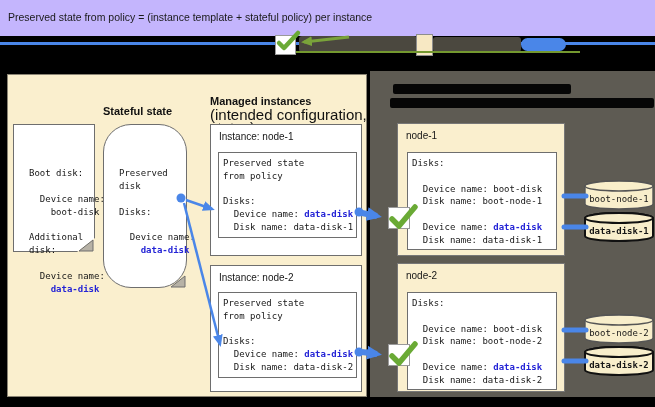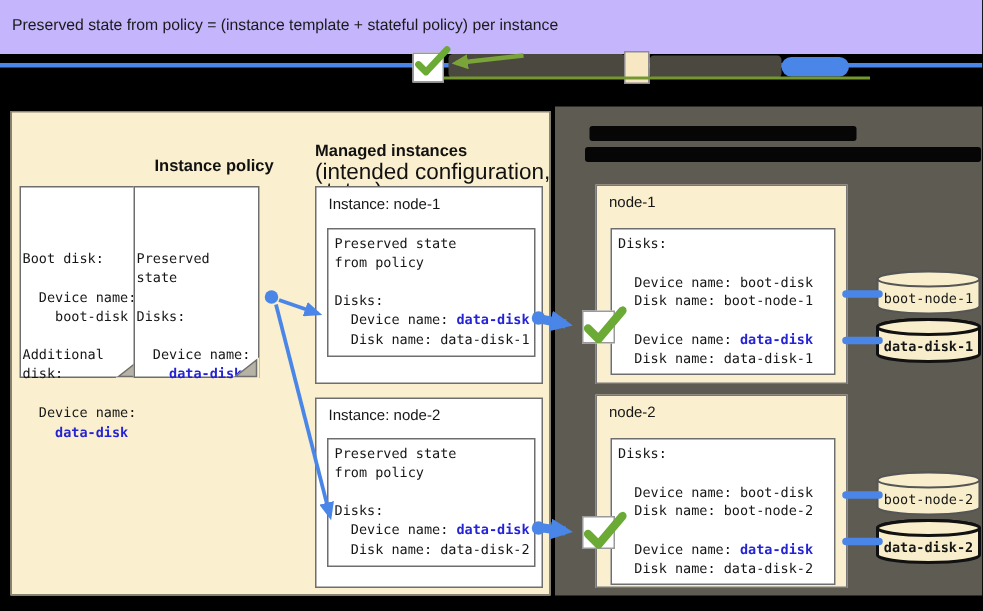--- a/index.html
+++ b/index.html
@@ -24,21 +24,21 @@
               background:#faefce;border:1px solid #8a8474;box-sizing:border-box;}
   #right-panel{position:absolute;left:370px;top:71px;width:285px;height:326px;background:#5e5b53;}
 
   .heading{position:absolute;font-size:11px;font-weight:bold;color:#111;line-height:13px;}
   .heading .sub{font-weight:normal;font-size:15px;}
 
   .mono{font-family:Liberation Sans, sans-serif;}
 
   .doc,.whitebox{position:absolute;background:#fff;border:1px solid #6e6e6e;box-sizing:border-box;
        font-family:"DejaVu Sans Mono","Liberation Mono",monospace;font-size:9px;line-height:12.8px;
-       color:#161616;white-space:pre;padding:4px 1px;}
+       color:#161616;white-space:pre;padding:4px 15px;}
   .whitebox{padding:4px 4px;}
   .line{min-height:12.8px;}
   .b{font-weight:normal;}
   .bl{font-weight:bold;color:#2424d6;text-align:right;}
 
   .instance-box,.node-box{position:absolute;box-sizing:border-box;border:1px solid #6e6e6e;}
   .instance-box{background:#fff;}
   .node-box{background:#faefce;border-color:#777;}
   .box-title{position:absolute;left:8px;top:6px;font-size:10px;color:#161616;white-space:pre;}
 
@@ -78,27 +78,27 @@
 
   <div id="left-panel"></div>
 
   <div class="doc" style="left:13px;top:124px;width:82px;height:128px;">
     <svg width="18" height="14" style="position:absolute;right:-1px;bottom:-1px">
       <polygon points="18,0 18,14 0,14" fill="#faefce"></polygon>
       <polygon points="2,13 16,2 16,13" fill="#b7b2a6" stroke="#6e6e6e" stroke-width="1"></polygon>
     </svg>
   <div class="line"><span>Boot disk:</span></div><div class="line"><span></span></div><div class="line"><span>  Device name:</span></div><div class="line"><span>    boot-disk</span></div><div class="line"><span></span></div><div class="line"><span>Additional</span></div><div class="line"><span>disk:</span></div><div class="line"><span></span></div><div class="line"><span>  Device name:</span></div><div class="line"><span>    </span><span class="bl">data-disk</span></div></div>
 
-  <div class="heading" style="left:103px;top:105px;width:90px;">Instance policy</div>
-  <div class="doc" style="left:89px;top:124px;width:84px;height:128px;">
+  <div class="heading" style="left:103px;top:105px;width:90px;">Stateful state</div>
+  <div class="doc" style="left:103px;top:124px;width:84px;height:164px;border-radius:28px;">
     <svg width="18" height="14" style="position:absolute;right:-1px;bottom:-1px">
       <polygon points="18,0 18,14 0,14" fill="#faefce"></polygon>
       <polygon points="2,13 16,2 16,13" fill="#b7b2a6" stroke="#6e6e6e" stroke-width="1"></polygon>
     </svg>
-  <div class="line"><span class="b">Preserved</span></div><div class="line"><span class="b">state</span></div><div class="line"><span></span></div><div class="line"><span>Disks:</span></div><div class="line"><span></span></div><div class="line"><span>  Device name:</span></div><div class="line"><span>    </span><span class="bl">data-disk</span></div></div>
+  <div class="line"><span class="b">Preserved</span></div><div class="line"><span class="b">disk</span></div><div class="line"><span></span></div><div class="line"><span>Disks:</span></div><div class="line"><span></span></div><div class="line"><span>  Device name:</span></div><div class="line"><span>    </span><span class="bl">data-disk</span></div></div>
 
   <div class="heading" style="left:210px;top:82px;width:165px;margin-top:13px;">
     <div>Managed instances</div>
     <div class="sub">(intended configuration, status)</div>
   </div>
 
   <div class="instance-box" style="left:210px;top:124px;width:152px;height:132px;">
     <div class="box-title mono">Instance: node-1</div>
   </div>
   <div class="whitebox" style="left:218px;top:152px;width:139px;height:86px;"><div class="line"><span class="b">Preserved state</span></div><div class="line"><span class="b">from policy</span></div><div class="line"><span></span></div><div class="line"><span>Disks:</span></div><div class="line"><span>  Device name: </span><span class="bl">data-disk</span></div><div class="line"><span>  Disk name: </span><span class="b">data-disk-1</span></div></div>

